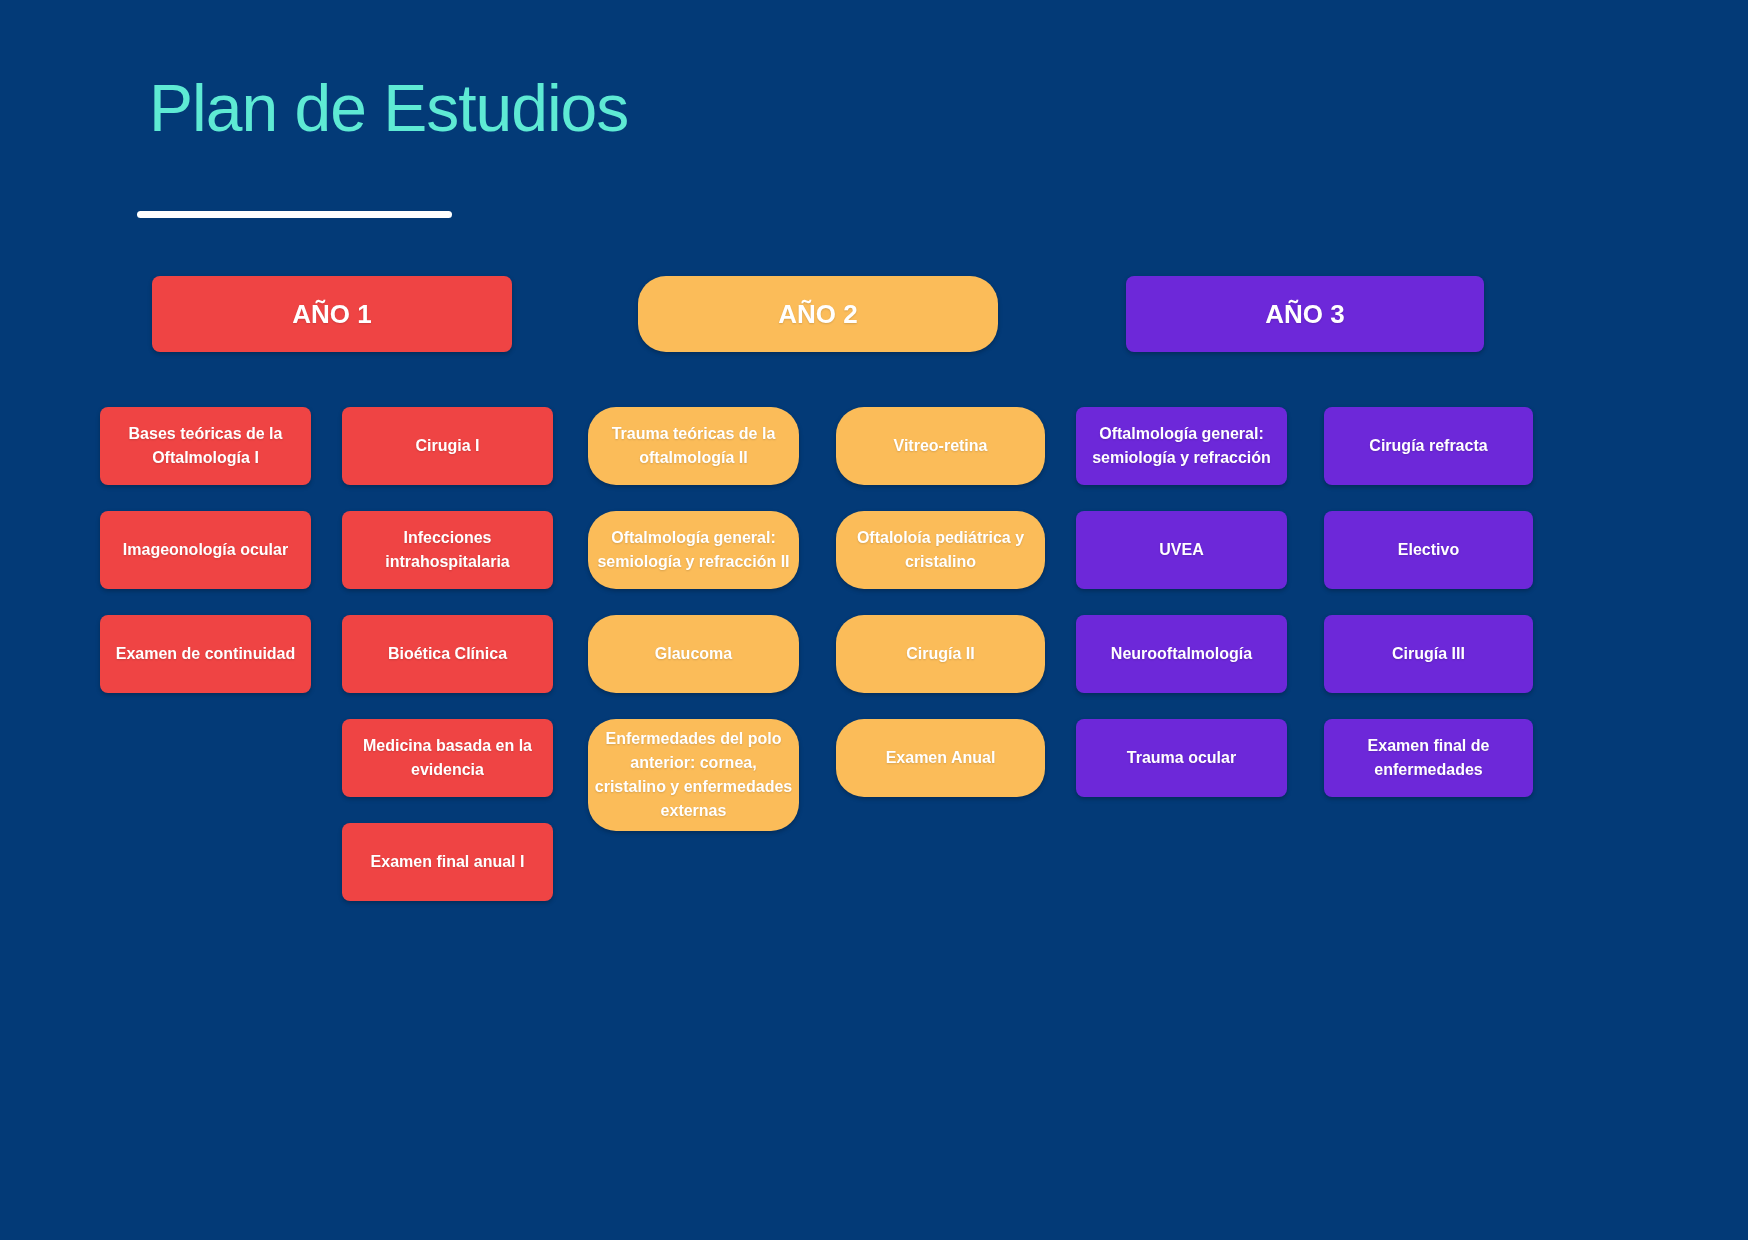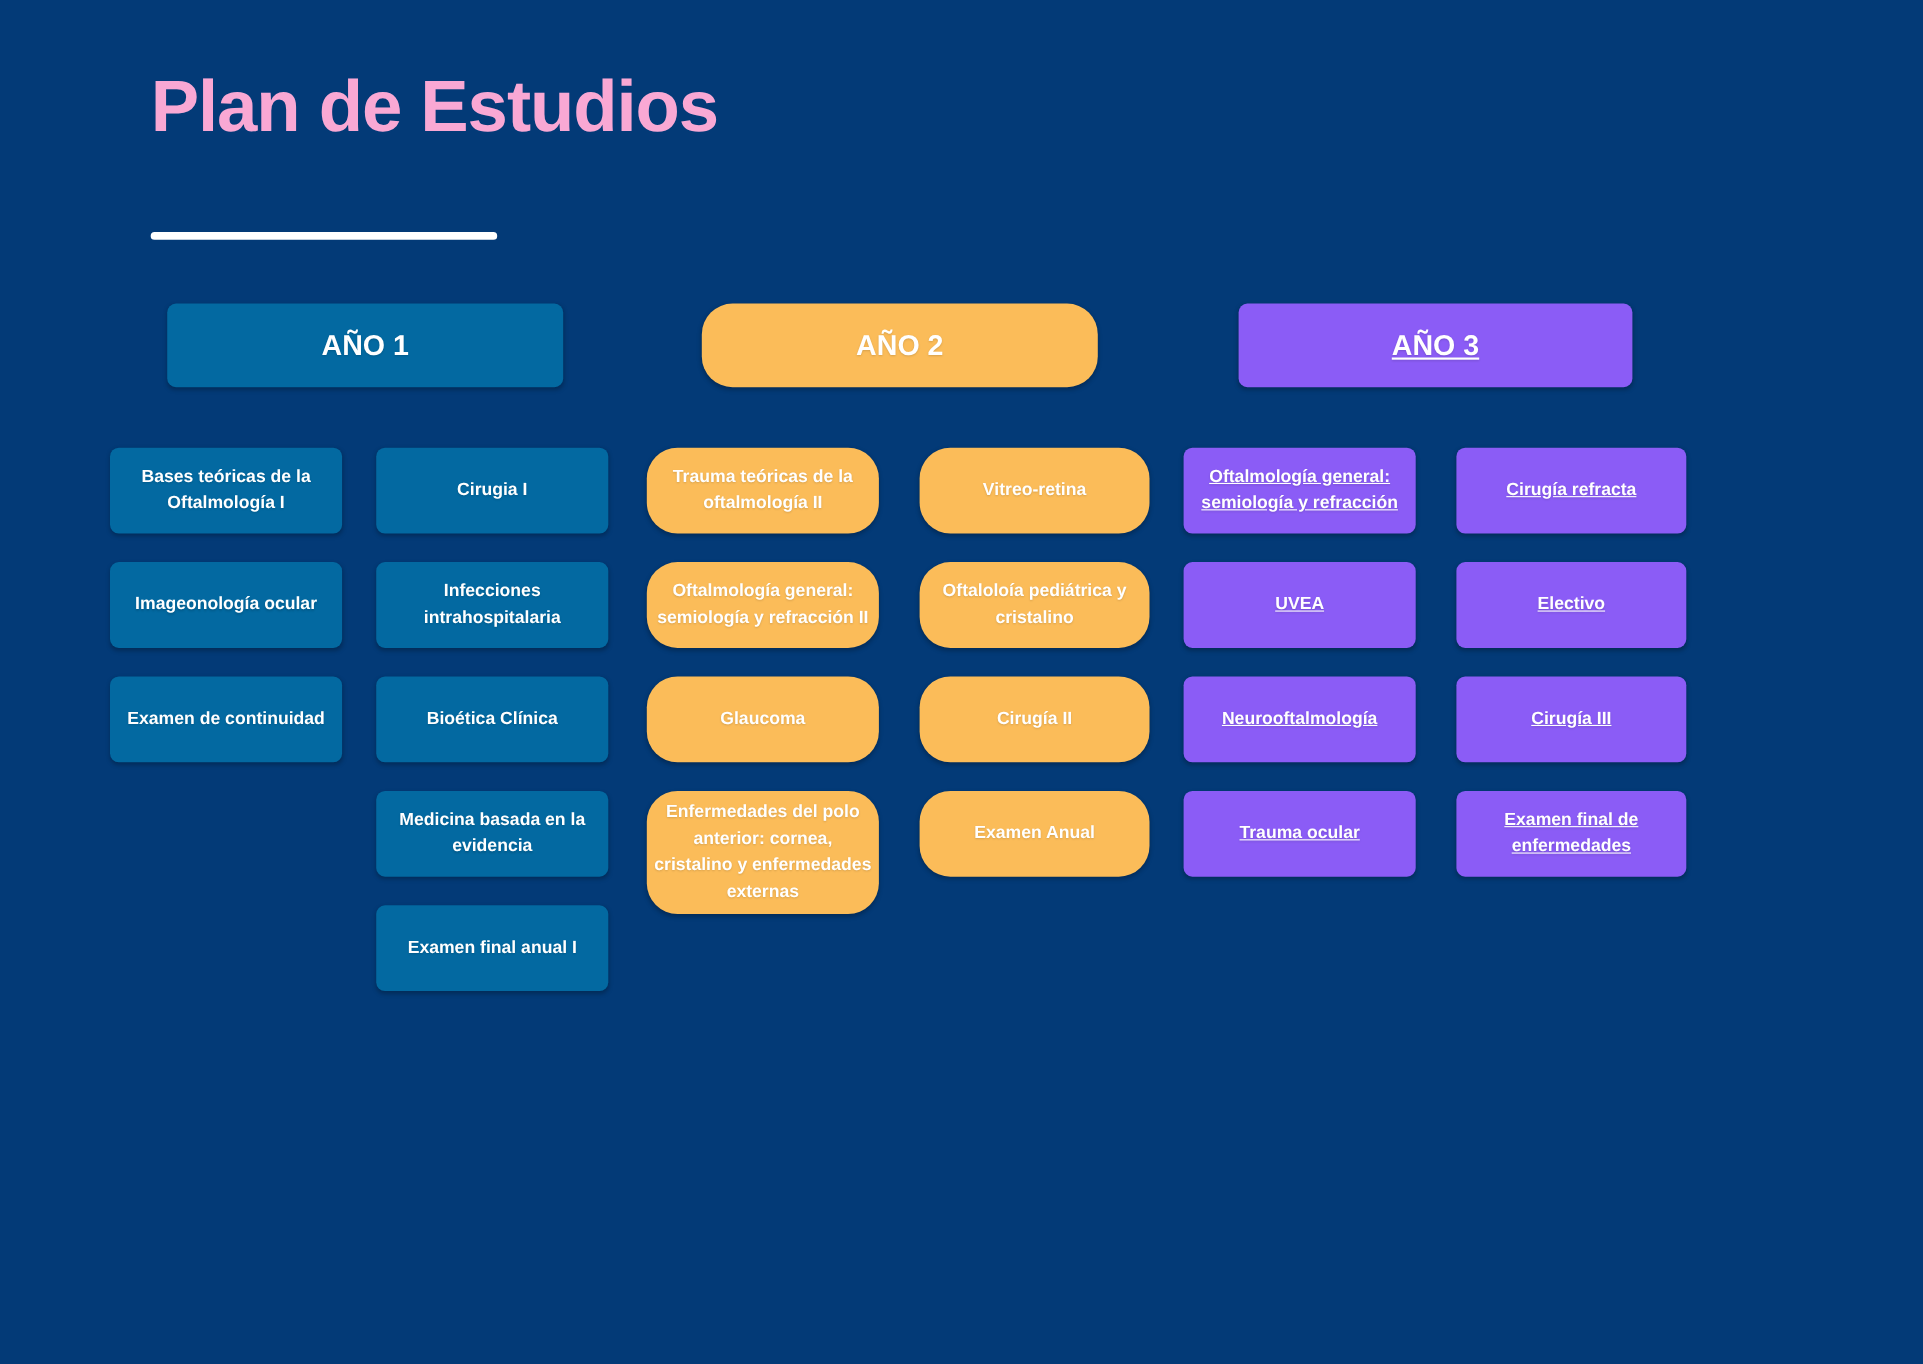--- a/index.html
+++ b/index.html
@@ -4,22 +4,22 @@
 <style>
   html,body{margin:0;padding:0;background:#033a77;}
   .canvas{
     position:relative;
     width:1748px;height:1240px;
     background:#033a77;
     font-family:"Liberation Sans", sans-serif;
     overflow:hidden;
   }
   .page-title{
-    position:absolute;left:137px;top:58px;margin:0;
-    color:#f9a8d4;font-size:66px;font-weight:bold;letter-spacing:-1px;
+    position:absolute;left:137px;top:58px;margin:12px;
+    color:#5eead4;font-size:66px;font-weight:normal;letter-spacing:-1px;
   }
   .title-rule{
     position:absolute;left:137px;top:211px;
     width:315px;height:7px;background:#ffffff;border-radius:4px;
   }
   .year-header{
     position:absolute;top:276px;height:76px;
     border-radius:8px;
     display:flex;align-items:center;justify-content:center;
     color:#ffffff;font-size:26px;font-weight:bold;
@@ -33,23 +33,23 @@
   .course{
     min-height:78px;
     border-radius:8px;
     display:flex;align-items:center;justify-content:center;
     text-align:center;
     color:#ffffff;font-size:16px;font-weight:bold;line-height:1.5;
     padding:8px 6px;box-sizing:border-box;
     box-shadow:0 2px 4px rgba(0,0,0,0.25);
     text-shadow:0 1px 2px rgba(0,0,0,0.15);
   }
-  .cyan{background:#0369a1;}
+  .cyan{background:#ef4444;}
   .orange{background:#fbbc59;border-radius:28px;}
-  .purple{background:#8b5cf6;text-decoration:underline;}
+  .purple{background:#6d28d9;}
 </style>
 </head>
 <body>
 
 <div class="canvas">
 
   <h1 class="page-title">Plan de Estudios</h1>
   <div class="title-rule"></div>
 
   <div class="year-header cyan" style="left:152px;width:360px">AÑO 1</div>

